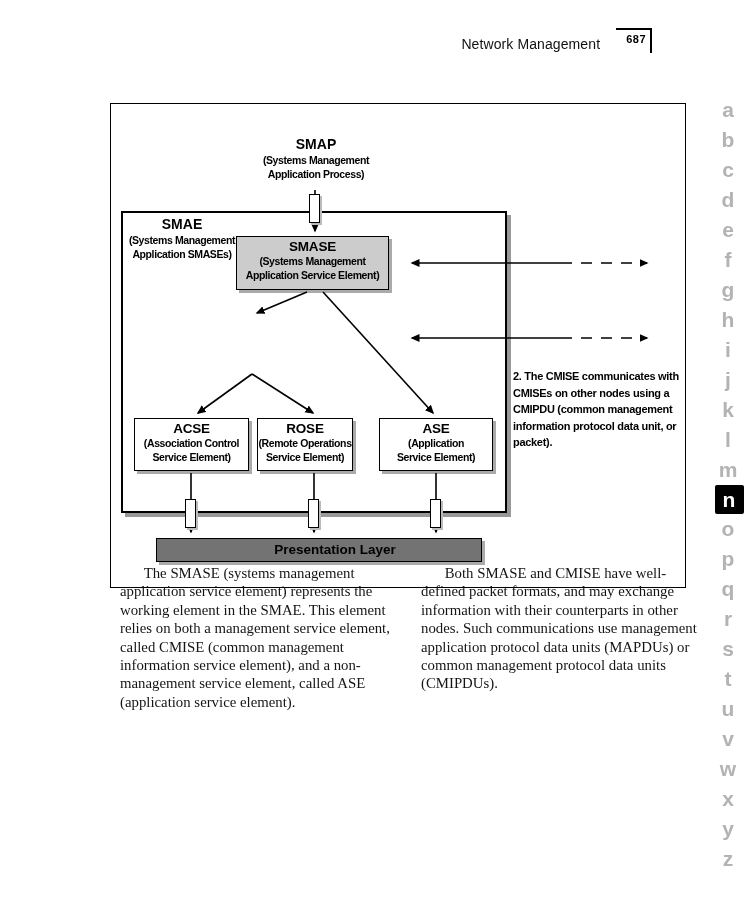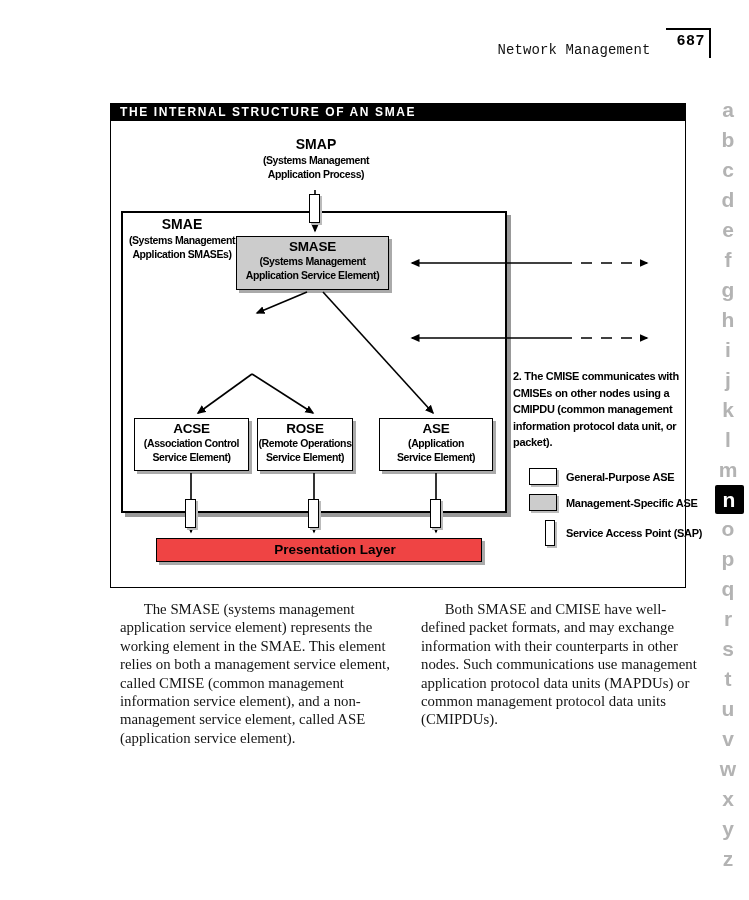--- a/index.html
+++ b/index.html
@@ -1,68 +1,67 @@
 <!DOCTYPE html>
 <html><head>
 <meta charset="utf-8">
 <style>
   html,body{margin:0;padding:0;}
   body{
     width:749px;height:900px;position:relative;background:#ffffff;
     font-family:"Liberation Sans",sans-serif;color:#000;overflow:hidden;
   }
   
-  .page-header{position:absolute;top:28px;left:0;width:711px;display:flex;justify-content:flex-end;align-items:flex-end;font-family:Liberation Mono, monospace;}
+  .page-header{position:absolute;top:28px;left:0;width:652px;display:flex;justify-content:flex-end;align-items:center;}
   .section-title{font-size:14px;color:#111;padding-top:7px;letter-spacing:.1px;}
-  .page-number{font-size:15px;font-weight:bold;margin-left:16px;border-top:2.5px solid #000;border-right:2.5px solid #000;padding:3px 4px 8px 10px;letter-spacing:.5px;}
+  .page-number{font-size:11px;font-weight:bold;margin-left:16px;border-top:2.5px solid #000;border-right:2.5px solid #000;padding:3px 4px 8px 10px;letter-spacing:.5px;}
   
   .figure{position:absolute;left:110px;top:103px;width:576px;height:485px;border:1.5px solid #000;box-sizing:border-box;background:#fff;}
   .figure-titlebar{position:absolute;left:0;top:0;width:100%;height:17px;background:#000;color:#fff;
     font-size:12px;font-weight:bold;letter-spacing:1.6px;line-height:17px;padding-left:9px;box-sizing:border-box;}
   .node{position:absolute;box-sizing:border-box;text-align:center;z-index:1;}
   .node .abbr{font-weight:bold;font-size:13.5px;letter-spacing:-.2px;line-height:16px;padding-top:2px;}
   .node .sub{font-weight:bold;font-size:10.5px;letter-spacing:-.4px;line-height:13.5px;white-space:nowrap;}
   .gray-box{background:#cccccc;border:1.5px solid #000;box-shadow:3px 3px 0 #aaa;}
   .white-box{background:#ffffff;border:1.5px solid #000;box-shadow:3px 3px 0 #aaa;}
   .smae-box{position:absolute;left:10px;top:107px;width:386px;height:302px;border:2.5px solid #000;box-shadow:4px 4px 0 #999;box-sizing:border-box;z-index:0;}
   .free-label{position:absolute;text-align:center;z-index:1;}
   .free-label .abbr{font-weight:bold;font-size:14px;line-height:17px;}
   .free-label .sub{font-weight:bold;font-size:10.5px;letter-spacing:-.4px;line-height:14px;white-space:nowrap;}
-  .pres-box{position:absolute;left:45px;top:434px;width:326px;height:24px;background:#ef4444;border:1.5px solid #000;
+  .pres-box{position:absolute;left:45px;top:434px;width:326px;height:24px;background:#737373;border:1.5px solid #000;
     box-shadow:3px 3px 0 #aaa;box-sizing:border-box;text-align:center;font-weight:bold;font-size:13.5px;line-height:21px;z-index:1;padding-left:32px;}
   .arrows-svg{position:absolute;left:0;top:0;z-index:2;pointer-events:none;}
   .sap-rect{position:absolute;width:11px;height:29px;background:#fff;border:1.5px solid #000;box-shadow:2px 2px 0 #bbb;box-sizing:border-box;z-index:3;}
   .note{position:absolute;left:402px;width:186px;font-weight:bold;font-size:11px;letter-spacing:-.3px;line-height:16.5px;z-index:1;}
   .legend{position:absolute;left:418px;top:364px;z-index:1;}
   .legend-row{display:flex;align-items:center;margin-bottom:9px;}
   .legend-label{font-weight:bold;font-size:11px;letter-spacing:-.3px;margin-left:9px;white-space:nowrap;}
   .swatch{width:28px;height:17px;border:1.5px solid #000;box-shadow:2px 2px 0 #bbb;box-sizing:border-box;flex:none;}
   .swatch.white{background:#fff;}
   .swatch.gray{background:#cccccc;}
   .swatch.sap{width:10px;height:26px;background:#fff;margin-left:16px;margin-right:2px;}
   
-  .body-cols{position:absolute;left:120px;top:600px;display:flex;gap:17px;}
+  .body-cols{position:absolute;left:120px;top:564px;display:flex;gap:17px;}
   .col{width:284px;font-family:"Liberation Serif",serif;font-size:14.8px;line-height:18.4px;color:#141414;text-align:left;}
   .col p{margin:0;text-indent:1.6em;}
   
   .alpha-tabs{position:absolute;left:713px;top:95px;width:32px;z-index:1;}
   .alpha-letter{width:30px;height:30px;display:flex;align-items:center;justify-content:center;
     font-weight:bold;font-size:21px;color:#b3b3b3;}
   .alpha-letter.active{background:#000;color:#fff;border-radius:2px;width:29px;height:29px;margin:0 auto;}
 </style>
 </head>
 <body>
 
 <div class="page-header">
   <span class="section-title">Network Management</span>
   <span class="page-number">687</span>
 </div>
 
 <div class="figure">
-  <div class="figure-titlebar">THE INTERNAL STRUCTURE OF AN SMAE</div>
 
   <div class="free-label" style="left:125px;top:32px;width:160px;">
     <div class="abbr">SMAP</div>
     <div class="sub">(Systems Management</div>
     <div class="sub">Application Process)</div>
   </div>
 
   <div class="smae-box"></div>
   <div class="free-label" style="left:10px;top:112px;width:122px;">
     <div class="abbr">SMAE</div>
@@ -119,34 +118,20 @@
     </g>
   </svg>
 
   <div class="sap-rect" style="left:198px;top:90px;"></div>
   <div class="sap-rect" style="left:74px;top:395px;"></div>
   <div class="sap-rect" style="left:197px;top:395px;"></div>
   <div class="sap-rect" style="left:319px;top:395px;"></div>
 
   <div class="note" style="top:264px;">2. The CMISE communicates with CMISEs on other nodes using a CMIPDU (common management information protocol data unit, or packet).</div>
 
-  <div class="legend">
-    <div class="legend-row">
-      <span class="swatch white"></span>
-      <span class="legend-label">General-Purpose ASE</span>
-    </div>
-    <div class="legend-row">
-      <span class="swatch gray"></span>
-      <span class="legend-label">Management-Specific ASE</span>
-    </div>
-    <div class="legend-row">
-      <span class="swatch sap"></span>
-      <span class="legend-label">Service Access Point (SAP)</span>
-    </div>
-  </div>
 </div>
 
 <div class="body-cols">
   <div class="col">
     <p>The SMASE (systems management application service element) represents the working element in the SMAE. This element relies on both a management service element, called CMISE (common management information service element), and a non-management service element, called ASE (application service element).</p>
   </div>
   <div class="col">
     <p>Both SMASE and CMISE have well-defined packet formats, and may exchange information with their counterparts in other nodes. Such communications use management application protocol data units (MAPDUs) or common management protocol data units (CMIPDUs).</p>
   </div>
 </div>

